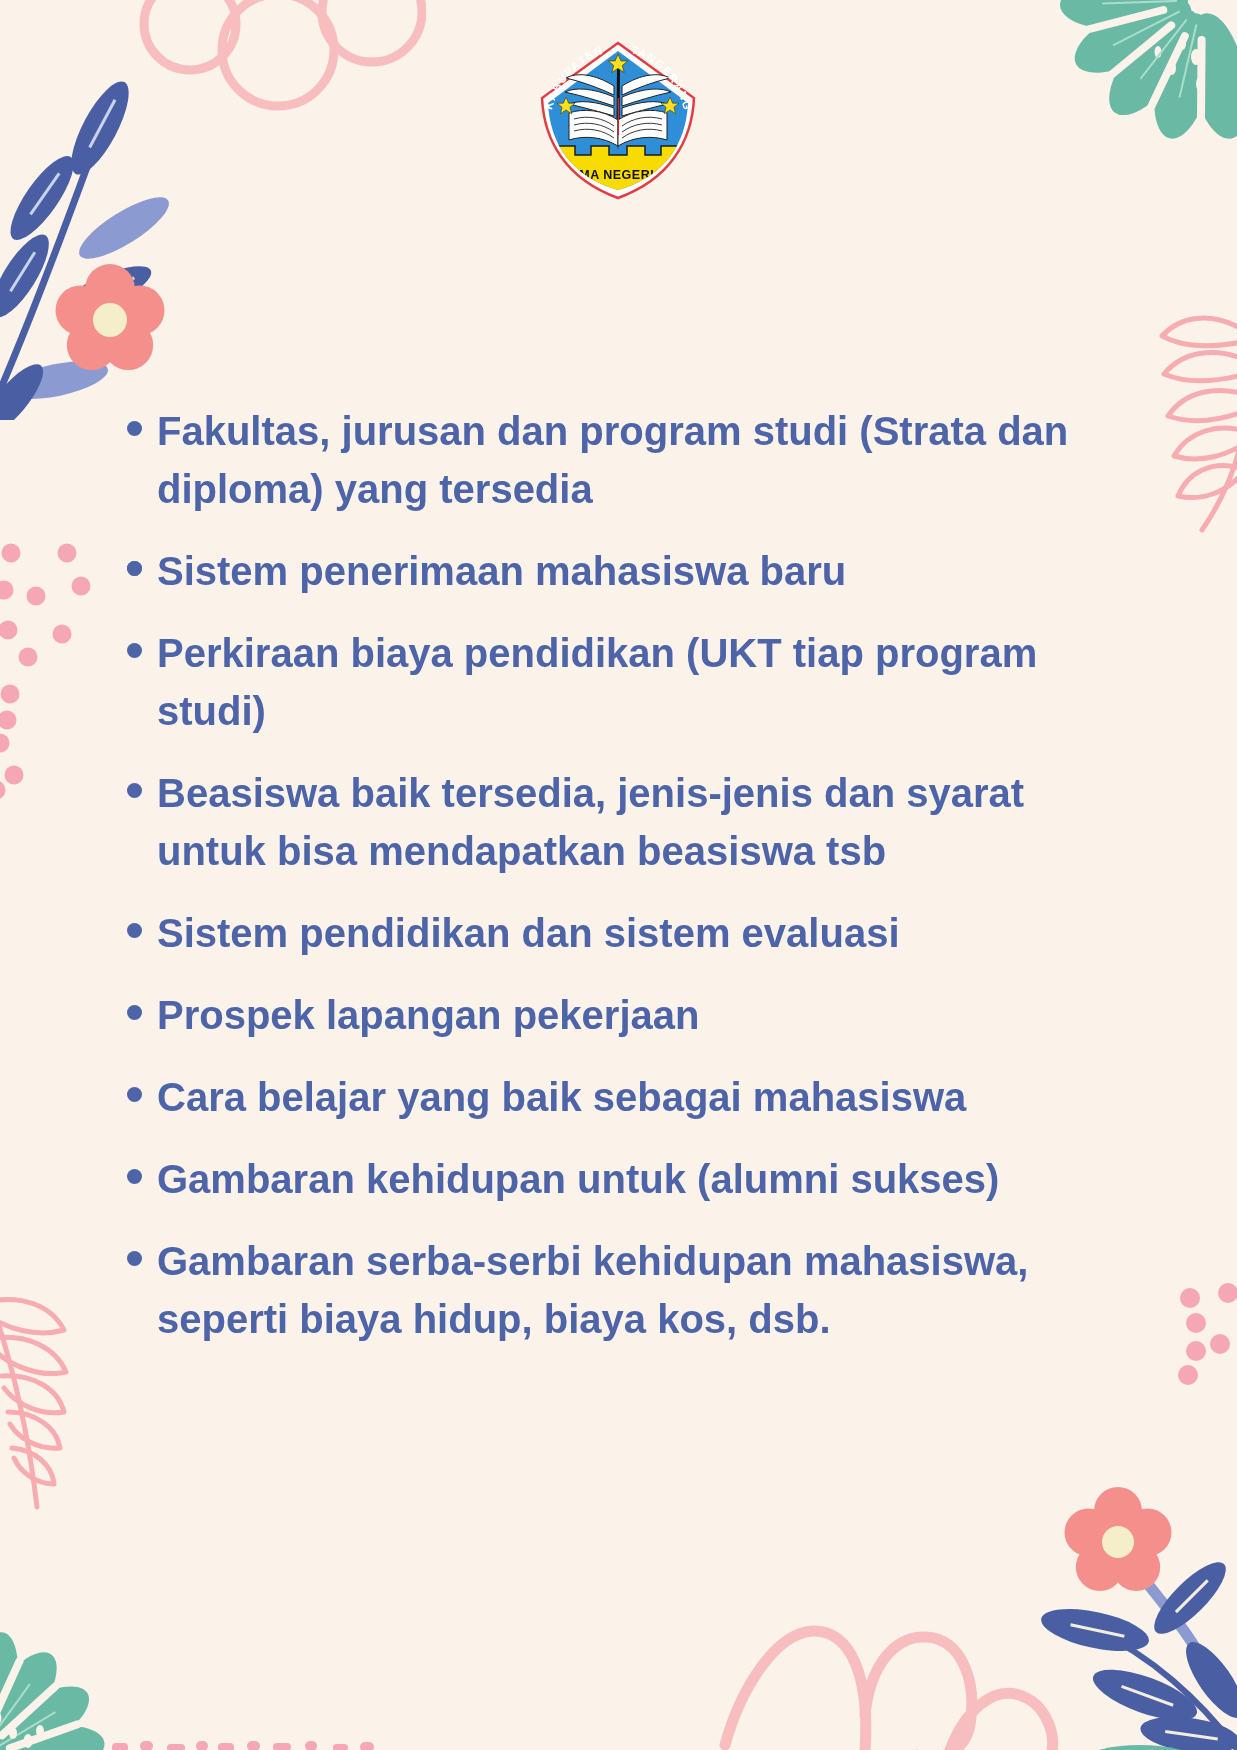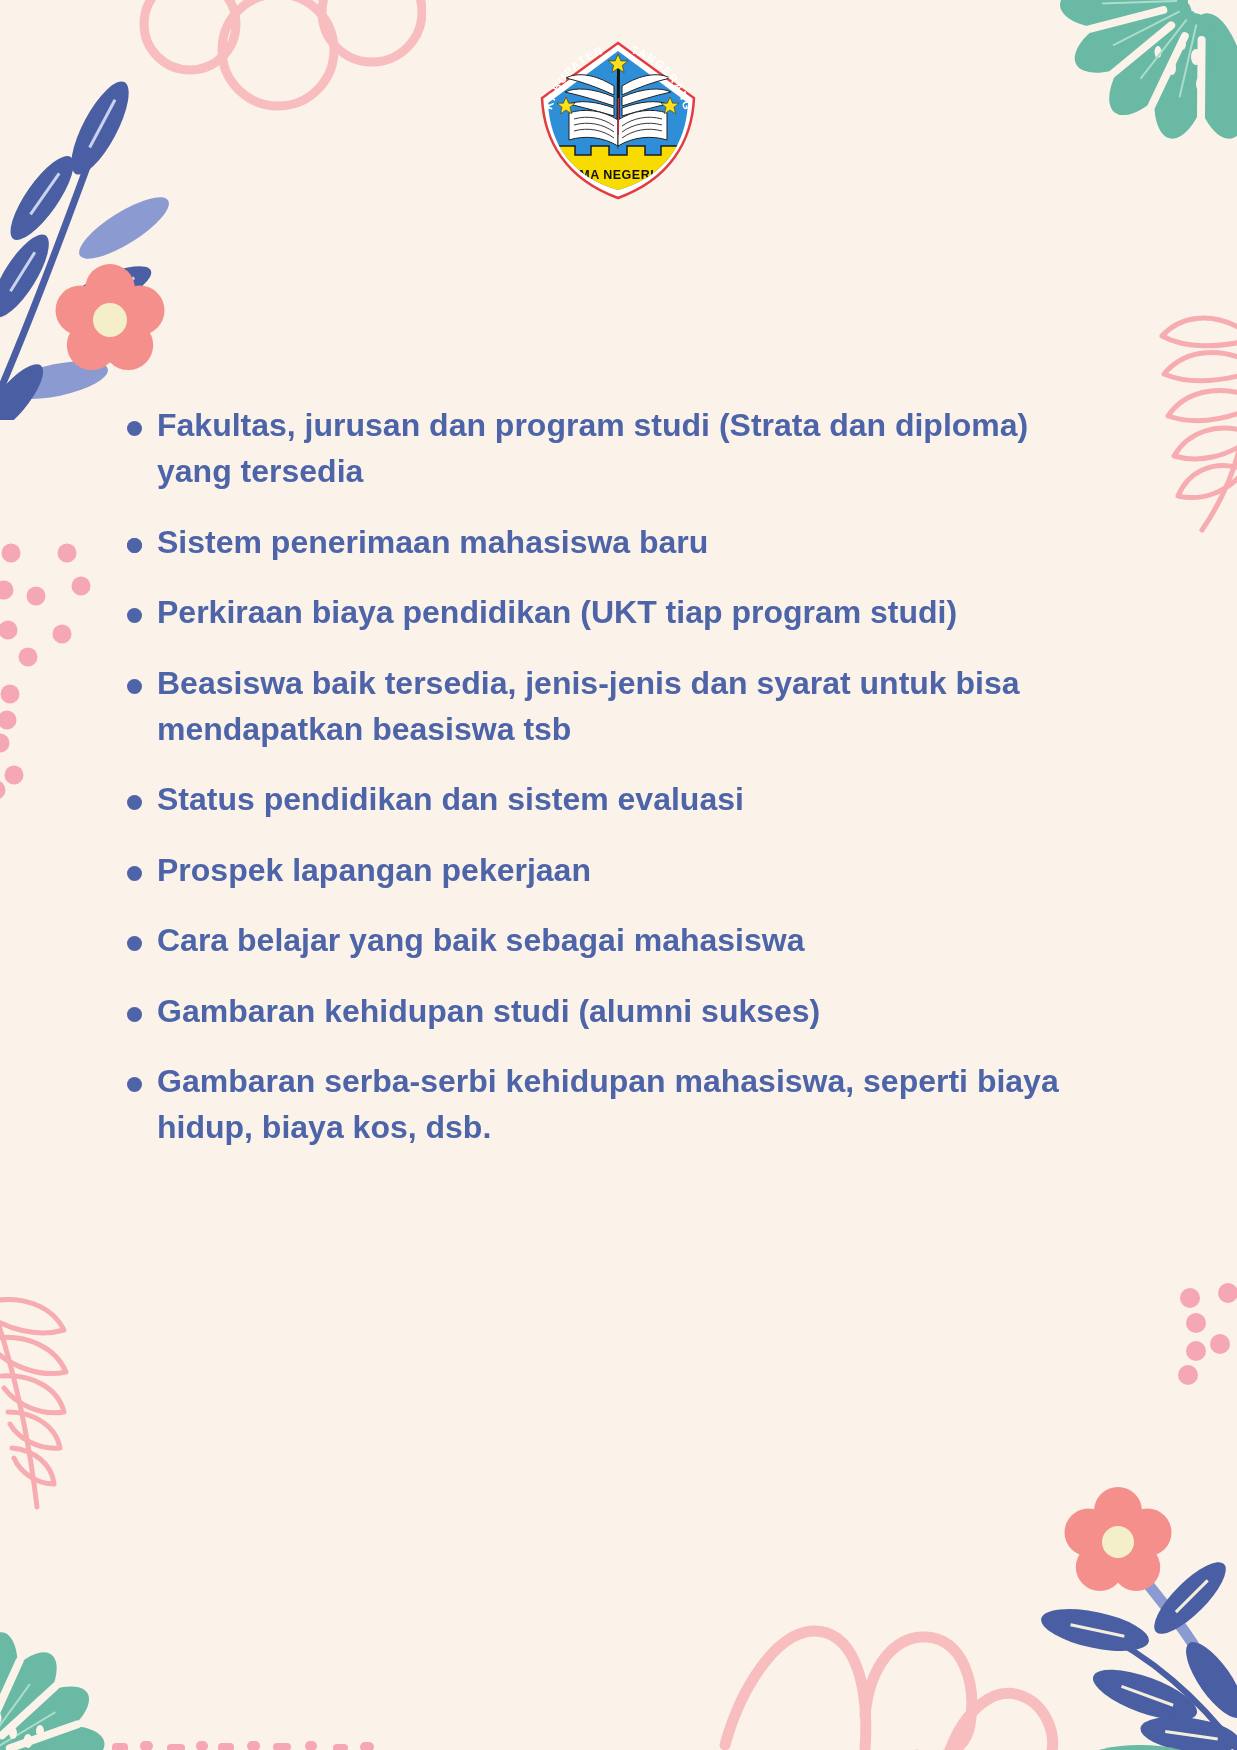--- a/index.html
+++ b/index.html
@@ -32,21 +32,21 @@
   
   .title{position:absolute;left:0;top:204px;width:100%;text-align:center;
     color:var(--title-color);font-weight:bold;}
   .title-line{display:inline-block;font-size:63px;line-height:1.05;letter-spacing:1px;
     transform:scale(.8,1.14);white-space:nowrap;}
   .title .row{display:block;}
 
   
   .topics{position:absolute;left:125px;top:402px;width:960px;margin:0;padding:0;list-style:none;}
   .topics li{position:relative;max-width:950px;padding-left:32px;margin-bottom:24px;
-    font-size:32px;font-weight:bold;line-height:1.45;color:var(--text-color);}
+    font-size:40px;font-weight:bold;line-height:1.45;color:var(--text-color);}
   .topics .dot{position:absolute;left:2px;top:19px;width:15px;height:15px;border-radius:50%;
     background:var(--text-color);}
 
   
   .leaf-dark{fill:var(--leaf-dark);}
   .leaf-light{fill:var(--leaf-light);}
   .stem-dark{fill:none;stroke:var(--leaf-dark);}
   .stem-light{fill:none;stroke:var(--leaf-light);}
   .vein{stroke:var(--vein-light);stroke-width:3;fill:none;}
   .vein-cream{stroke:var(--vein-cream);stroke-width:3;fill:none;}
@@ -316,20 +316,20 @@
     </svg>
   </div>
 
 
   <ul class="topics">
       <li><span class="dot"></span><span>Fakultas, jurusan dan program studi (Strata dan diploma) yang tersedia</span></li>
       <li><span class="dot"></span></li>
       <li><span class="dot"></span><span>Sistem penerimaan mahasiswa baru</span></li>
       <li><span class="dot"></span><span>Perkiraan biaya pendidikan (UKT tiap program studi)</span></li>
       <li><span class="dot"></span><span>Beasiswa baik tersedia, jenis-jenis dan syarat untuk bisa mendapatkan beasiswa tsb</span></li>
-      <li><span class="dot"></span><span>Status pendidikan dan sistem evaluasi</span></li>
+      <li><span class="dot"></span><span>Sistem pendidikan dan sistem evaluasi</span></li>
       <li><span class="dot"></span><span>Prospek lapangan pekerjaan</span></li>
       <li><span class="dot"></span><span>Cara belajar yang baik sebagai mahasiswa</span></li>
-      <li><span class="dot"></span><span>Gambaran kehidupan studi (alumni sukses)</span></li>
+      <li><span class="dot"></span><span>Gambaran kehidupan untuk (alumni sukses)</span></li>
       <li><span class="dot"></span><span>Gambaran serba-serbi kehidupan mahasiswa, seperti biaya hidup, biaya kos, dsb.</span></li>
     </ul>
 
 </div>
 
 </body></html>

